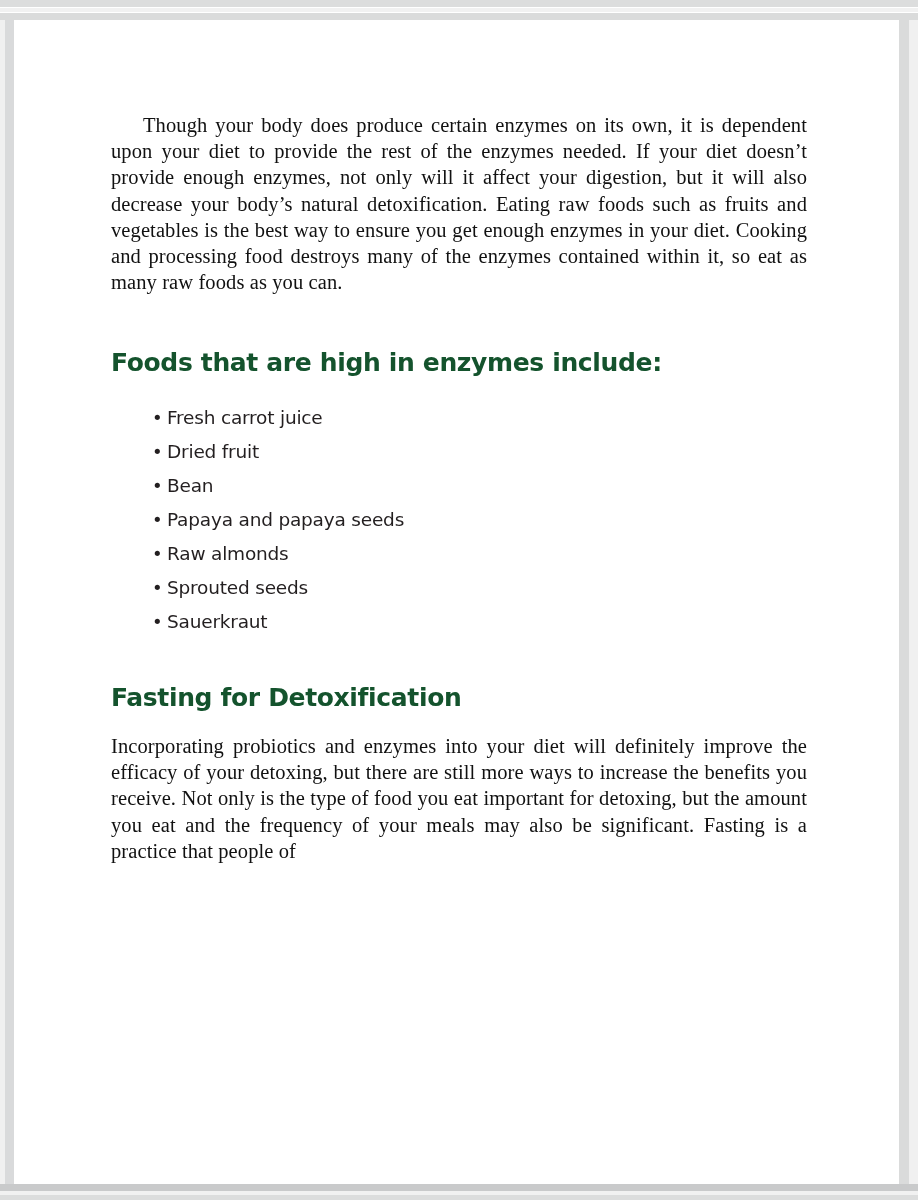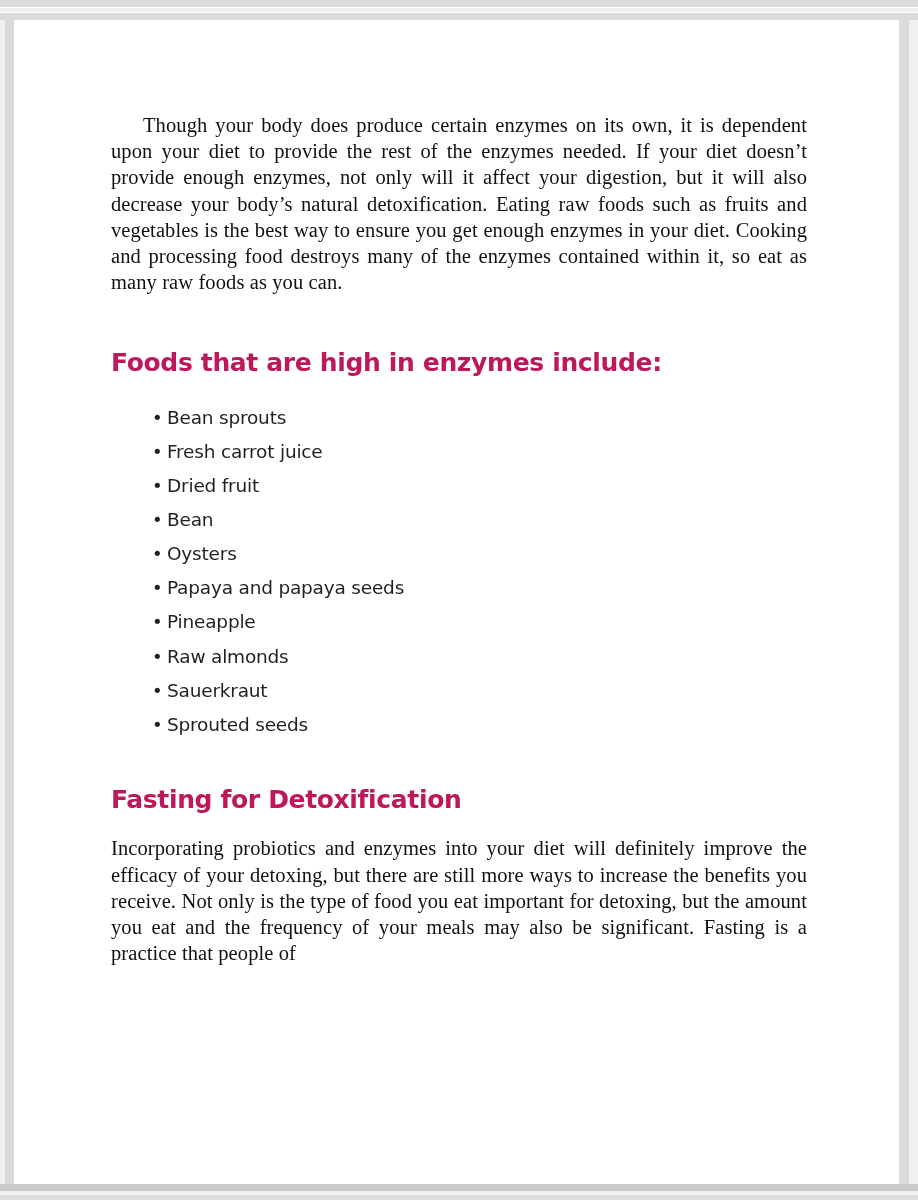--- a/index.html
+++ b/index.html
@@ -64,21 +64,21 @@
   }
   p.body-par.indented {
     text-indent: 32px;
   }
 
   h2.blue-head {
     margin: 0;
     font-family: "DejaVu Sans", "Liberation Sans", sans-serif;
     font-size: 25px;
     font-weight: bold;
-    color: #be185d;
+    color: #14532d;
     letter-spacing: -0.35px;
     line-height: 1.1;
   }
 
   ul.food-list {
     margin: 0;
     padding: 0;
     list-style: none;
   }
   ul.food-list li {
@@ -127,30 +127,27 @@
 
       <p class="body-par indented">Though your body does produce certain enzymes on its own, it is dependent upon your diet to provide the rest of the enzymes needed. If your diet doesn’t provide enough enzymes, not only will it affect your digestion, but it will also decrease your body’s natural detoxification. Eating raw foods such as fruits and vegetables is the best way to ensure you get enough enzymes in your diet. Cooking and processing food destroys many of the enzymes contained within it, so eat as many raw foods as you can.</p>
 
       <div class="gap-head-1"></div>
 
       <h2 class="blue-head">Foods that are high in enzymes include:</h2>
 
       <div class="gap-list"></div>
 
       <ul class="food-list">
-        <li>Bean sprouts</li>
         <li>Fresh carrot juice</li>
         <li>Dried fruit</li>
         <li>Bean</li>
-        <li>Oysters</li>
         <li>Papaya and papaya seeds</li>
-        <li>Pineapple</li>
         <li>Raw almonds</li>
+        <li>Sprouted seeds</li>
         <li>Sauerkraut</li>
-        <li>Sprouted seeds</li>
       </ul>
 
       <div class="gap-head-2"></div>
 
       <h2 class="blue-head">Fasting for Detoxification</h2>
 
       <div class="gap-par-2"></div>
 
       <p class="body-par">Incorporating probiotics and enzymes into your diet will definitely improve the efficacy of your detoxing, but there are still more ways to increase the benefits you receive. Not only is the type of food you eat important for detoxing, but the amount you eat and the frequency of your meals may also be significant. Fasting is a practice that people of</p>
 

